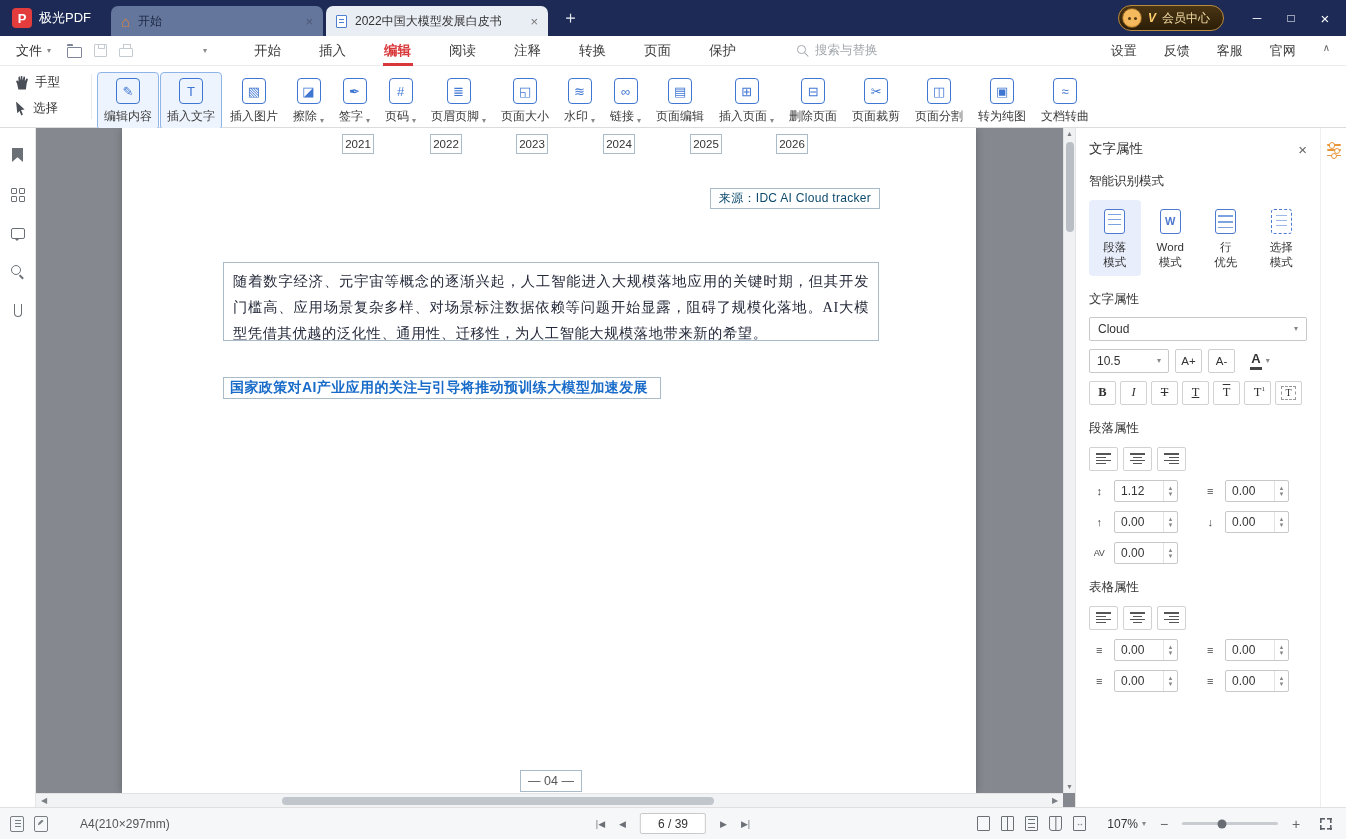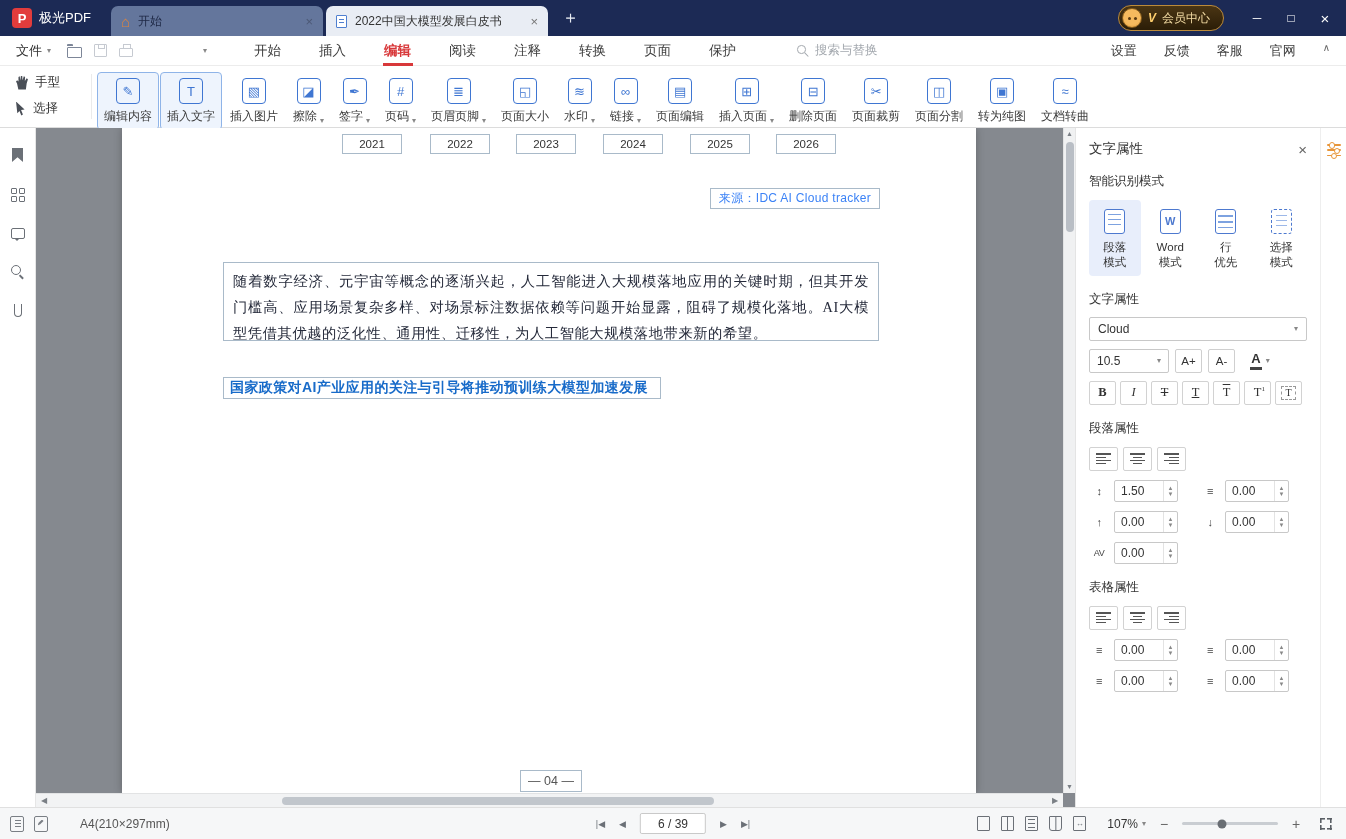--- a/index.html
+++ b/index.html
@@ -74,22 +74,22 @@
   .ic-search2{width:13px;height:13px;position:relative}
   .ic-search2::before{content:"";position:absolute;left:0;top:0;width:8px;height:8px;border:1.5px solid #6b7077;border-radius:50%}
   .ic-search2::after{content:"";position:absolute;width:5px;height:1.5px;background:#6b7077;transform:rotate(45deg);right:0;bottom:1px}
   .ic-clip{width:8px;height:13px;border:1.5px solid #6b7077;border-top:none;border-radius:0 0 4px 4px}
 
   
   .docarea{position:absolute;top:128px;left:36px;right:271px;bottom:32px;background:#85898f;overflow:hidden}
   .page{position:absolute;left:86px;top:0;width:854px;height:665px;background:#fff;box-shadow:0 0 8px rgba(0,0,0,.25)}
   .tbox{position:absolute;border:1px solid #a9bac9}
   .doc-text{font-family:"Liberation Serif",serif;color:#252a3a;font-size:14.3px;letter-spacing:.55px;text-align:justify;padding:5px 9px}
-  .yearbox{position:absolute;top:6px;height:20px;width:60px;border:1px solid #a9bac9;font-size:11.5px;color:#333;display:flex;align-items:center;justify-content:center;font-family:"Liberation Sans",sans-serif}
-  .srcbox{left:588px;top:60px;width:170px;height:21px;font-size:12px;color:#3b82f6;display:flex;align-items:center;justify-content:center;letter-spacing:.3px}
+  .yearbox{position:absolute;top:6px;height:20px;width:32px;border:1px solid #a9bac9;font-size:11.5px;color:#333;display:flex;align-items:center;justify-content:center;font-family:"Liberation Sans",sans-serif}
+  .srcbox{left:588px;top:60px;width:170px;height:21px;font-size:12px;color:#0c4a6e;display:flex;align-items:center;justify-content:center;letter-spacing:.3px}
   .p1{left:101px;top:134px;width:656px;height:79px;line-height:26px}
   .hbox{left:101px;top:249px;width:438px;height:22px;font-size:14px;color:#186bc9;font-weight:bold;display:flex;align-items:center;padding:0 6px;letter-spacing:.4px;font-family:"Liberation Sans",sans-serif}
   .p2{left:101px;top:289px;width:656px;height:119px;line-height:29.5px;padding-top:4px}
   .p3{left:101px;top:424px;width:656px;height:89px;line-height:29px;padding-top:2px}
   .pnum{left:398px;top:642px;width:62px;height:22px;font-size:12.5px;color:#555;display:flex;align-items:center;justify-content:center}
   .vscroll{position:absolute;top:0;right:0;bottom:14px;width:12px;background:#f0f1f2;border-left:1px solid #e2e3e4;display:flex;flex-direction:column;align-items:center}
   .vthumb{width:8px;height:90px;background:#b9bec5;border-radius:4px;margin-top:14px}
   .varrow{font-size:7px;color:#7a7f85;line-height:12px;height:12px}
   .varrow.bottom{margin-top:auto}
   .hscroll{position:absolute;left:0;right:12px;bottom:0;height:14px;background:#f2f3f4;border-top:1px solid #e2e3e4;display:flex;align-items:center}
@@ -492,21 +492,21 @@
           <i></i>
           <i></i>
           <i></i>
           <i></i>
         </span>
       </span>
   </div>
   <div class="sprow">
     <span class="sp-ic">↕</span>
     <span class="spinbox">
-      <span class="spin-val">1.50</span>
+      <span class="spin-val">1.12</span>
       <span class="spin-ar">
           <span>▲</span>
           <span>▼</span>
         </span>
     </span>
     <span class="gap"></span>
     <span class="sp-ic">≡</span>
     <span class="spinbox">
       <span class="spin-val">0.00</span>
       <span class="spin-ar">

